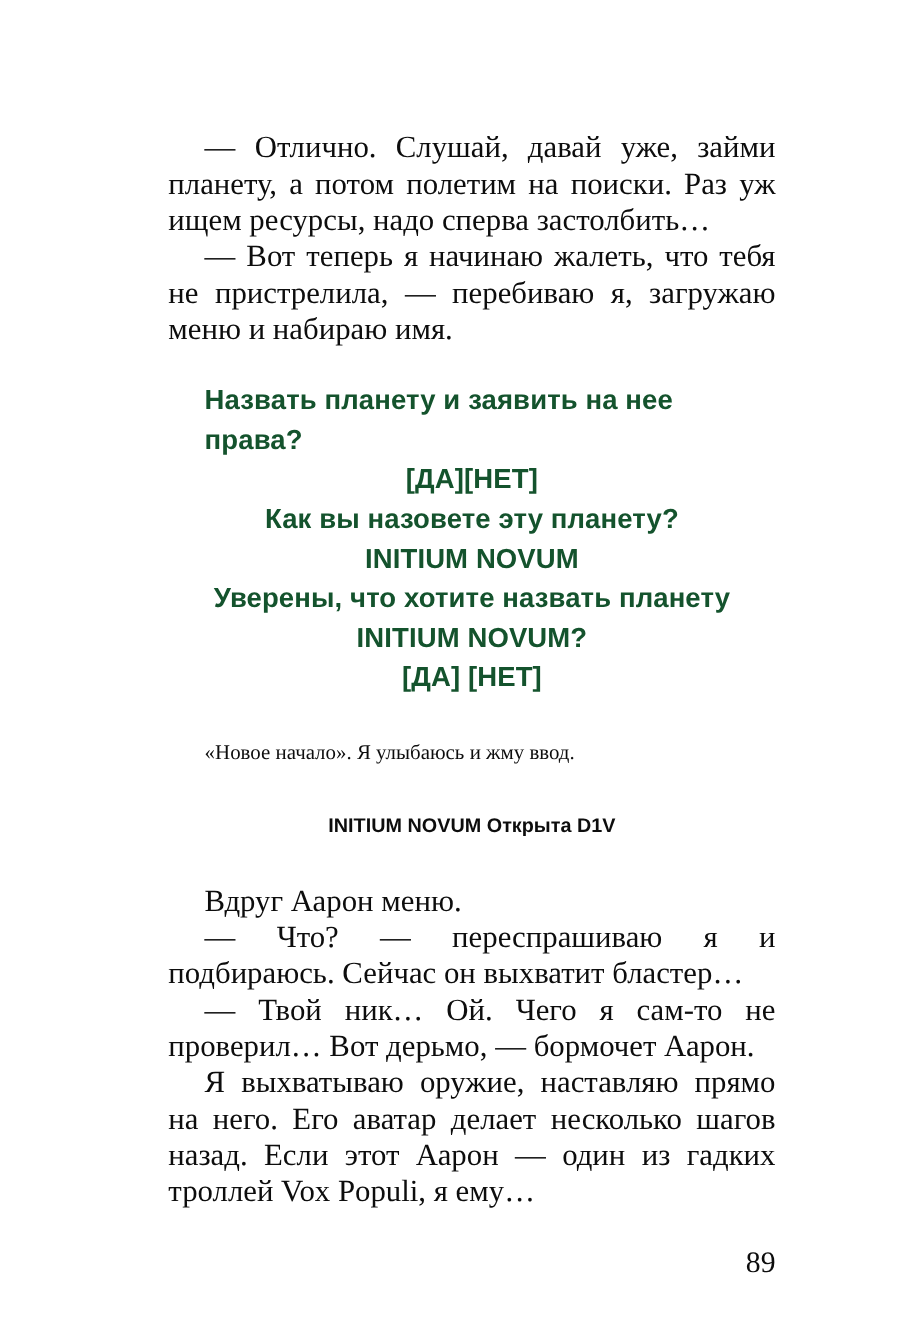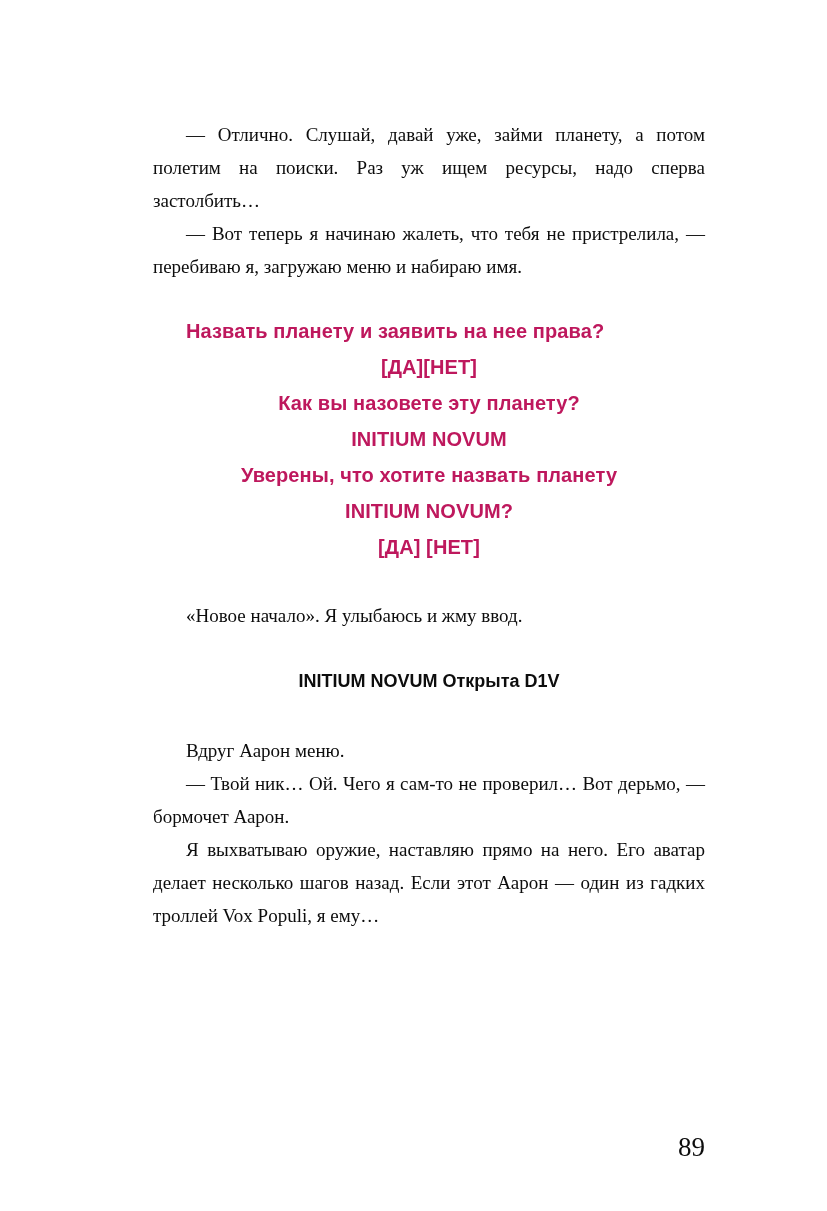--- a/index.html
+++ b/index.html
@@ -18,40 +18,40 @@
   .page {
     position: absolute;
     left: 0; top: 0;
     width: 827px;
     height: 1211px;
     box-sizing: border-box;
     padding: 118px 122px 0 153px;
   }
   .text-block {
     font-family: "Liberation Serif", serif;
-    font-size: 19px;
+    font-size: 28px;
     line-height: 33px;
     text-align: justify;
     color: #0d0d0d;
   }
   .text-block p {
     margin: 0;
     text-indent: 33px;
   }
   .gap-after-intro { height: 30px; }
   .gap-medium { height: 30px; }
   .gap-large { height: 34px; }
 
   .screen-block {
     font-family: "Liberation Sans", sans-serif;
     font-weight: bold;
-    font-size: 20px;
+    font-size: 25px;
     line-height: 36px;
     text-align: center;
-    color: #be185d;
+    color: #14532d;
     letter-spacing: 0.1px;
   }
   .screen-block .line { display: block; }
   .screen-block .line-left {
     display: block;
     text-align: left;
     padding-left: 33px;
   }
   .title-block {
     font-family: "Liberation Sans", sans-serif;
@@ -108,19 +108,20 @@
 
   <div class="title-block">
     <span class="line">INITIUM NOVUM</span>
     <span class="line">Открыта D1V</span>
   </div>
 
   <div class="gap-large"></div>
 
   <div class="text-block">
     <p>Вдруг Аарон меню.</p>
+    <p>— Что? — переспрашиваю я и подбираюсь. Сейчас он выхватит бластер…</p>
     <p>— Твой ник… Ой. Чего я сам-то не проверил… Вот дерьмо, — бормочет Аарон.</p>
     <p>Я выхватываю оружие, наставляю прямо на него. Его аватар делает несколько шагов назад. Если этот Аарон — один из гадких троллей Vox Populi, я ему…</p>
   </div>
 
 </div>
 
 <div class="page-number">89</div>
 
 </body></html>

